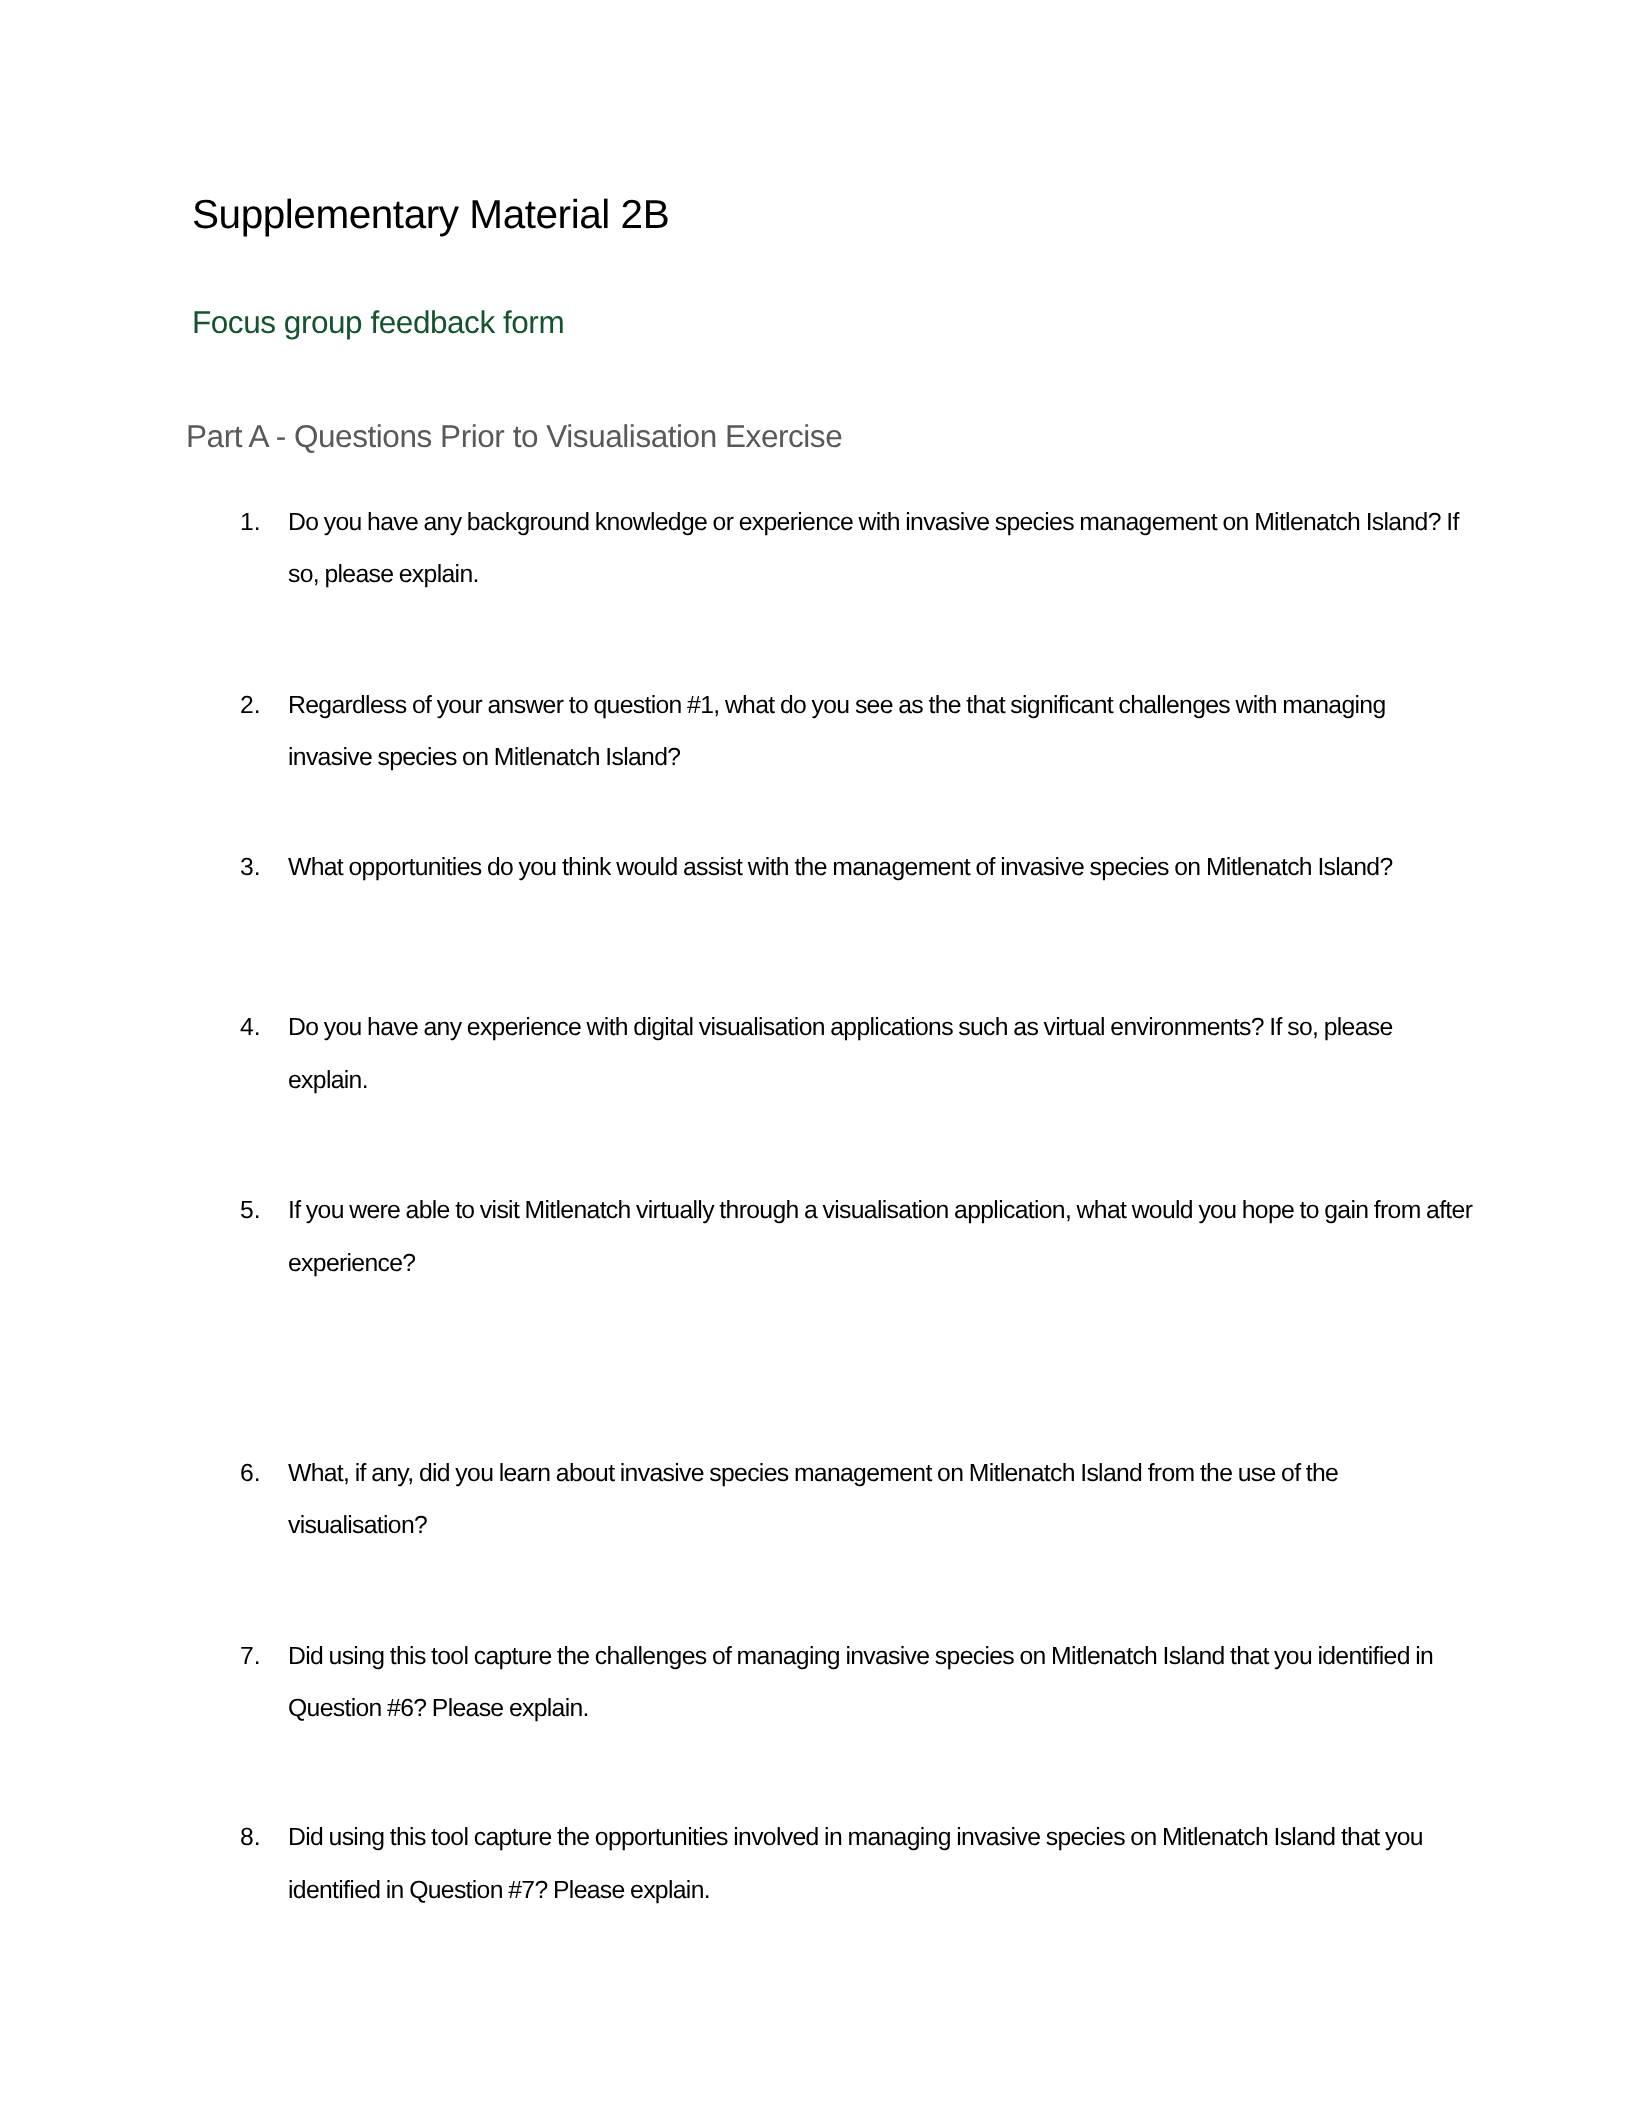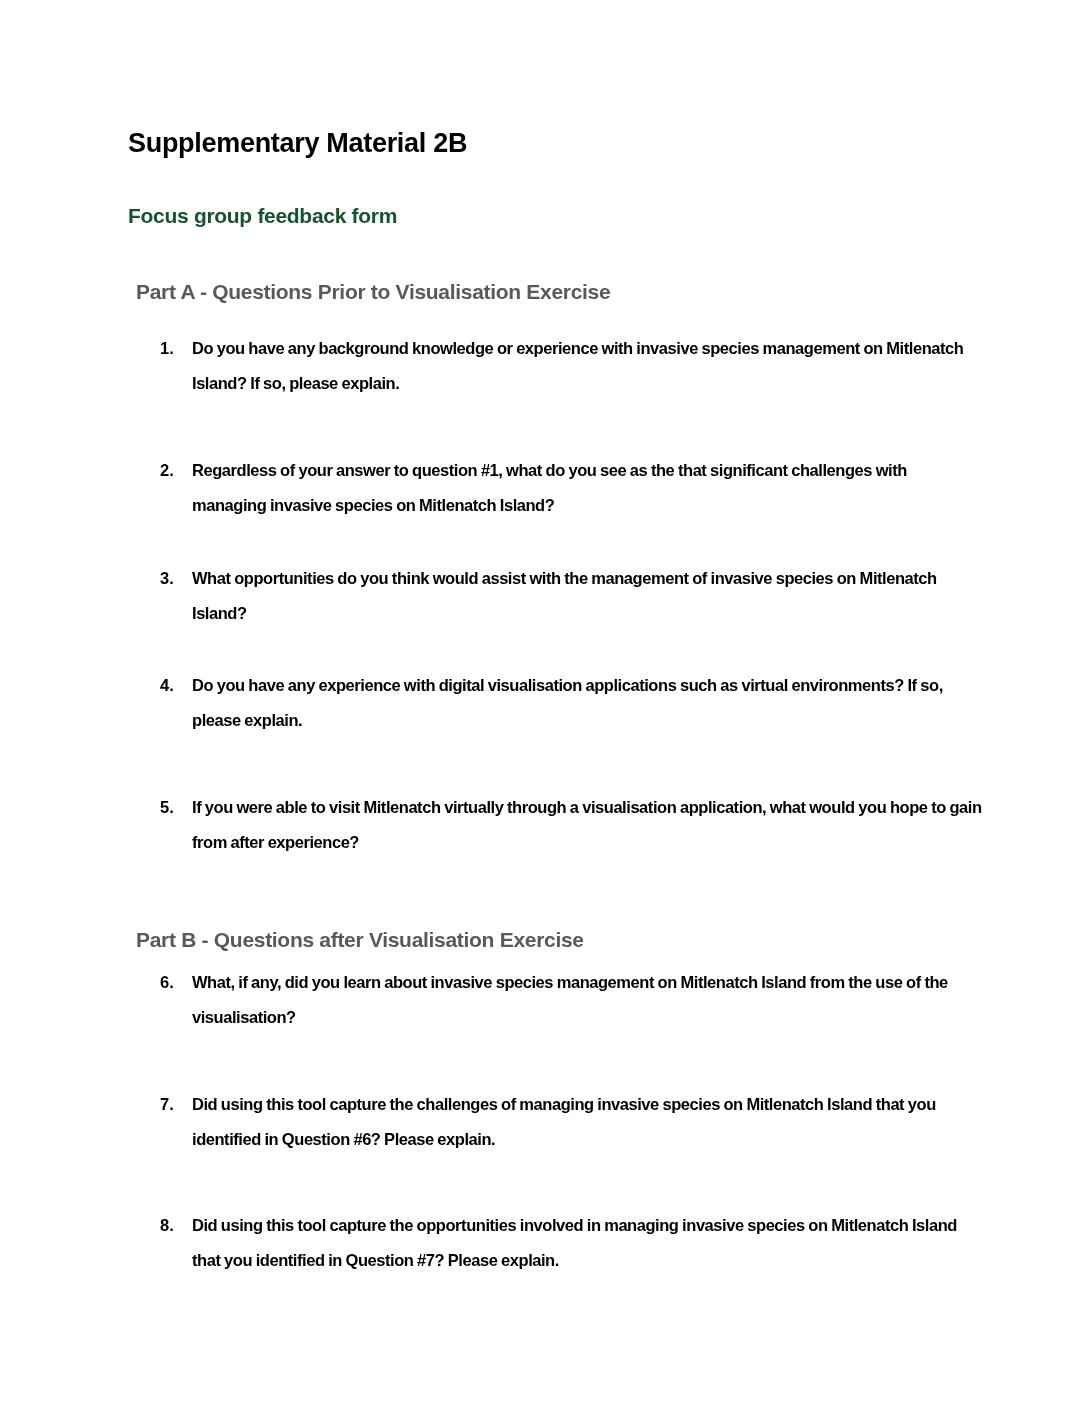--- a/index.html
+++ b/index.html
@@ -11,21 +11,21 @@
       width: 1088px;
       height: 1408px;
       position: relative;
       overflow: hidden;
       font-family: "Liberation Sans", sans-serif;
       color: #000000;
     }
     .page {
       position: absolute;
       left: 0; top: 0;
-      width: 869px; height: 1408px; font-weight: bold;
+      width: 869px; height: 1408px;
     }
     .title {
       position: absolute;
       left: 128px;
       top: 128px;
       font-size: 27px;
       letter-spacing: -0.3px;
       color: #000;
       white-space: nowrap;
     }
@@ -33,21 +33,21 @@
       position: absolute;
       left: 128px;
       top: 204px;
       font-size: 21px;
       letter-spacing: -0.3px;
       color: #14532d;
       white-space: nowrap;
     }
     .section-heading {
       position: absolute;
-      left: 136px;
+      left: 124px;
       font-size: 21px;
       letter-spacing: -0.3px;
       color: #595959;
       white-space: nowrap;
     }
     .q {
       position: absolute;
       left: 160px;
       width: 820px;
       font-size: 16.5px;
@@ -98,21 +98,20 @@
   <div class="q" style="top:668px;">
     <span class="q-num">4.</span>
     <span class="q-text">Do you have any experience with digital visualisation applications such as virtual environments? If so, please explain.</span>
   </div>
 
   <div class="q" style="top:790px;">
     <span class="q-num">5.</span>
     <span class="q-text">If you were able to visit Mitlenatch virtually through a visualisation application, what would you hope to gain from after experience?</span>
   </div>
 
-  <div class="section-heading" style="top:928px;">Part B - Questions after Visualisation Exercise</div>
 
   <div class="q" style="top:965px;">
     <span class="q-num">6.</span>
     <span class="q-text">What, if any, did you learn about invasive species management on Mitlenatch Island from the use of the visualisation?</span>
   </div>
 
   <div class="q" style="top:1087px;">
     <span class="q-num">7.</span>
     <span class="q-text">Did using this tool capture the challenges of managing invasive species on Mitlenatch Island that you identified in Question #6? Please explain.</span>
   </div>

